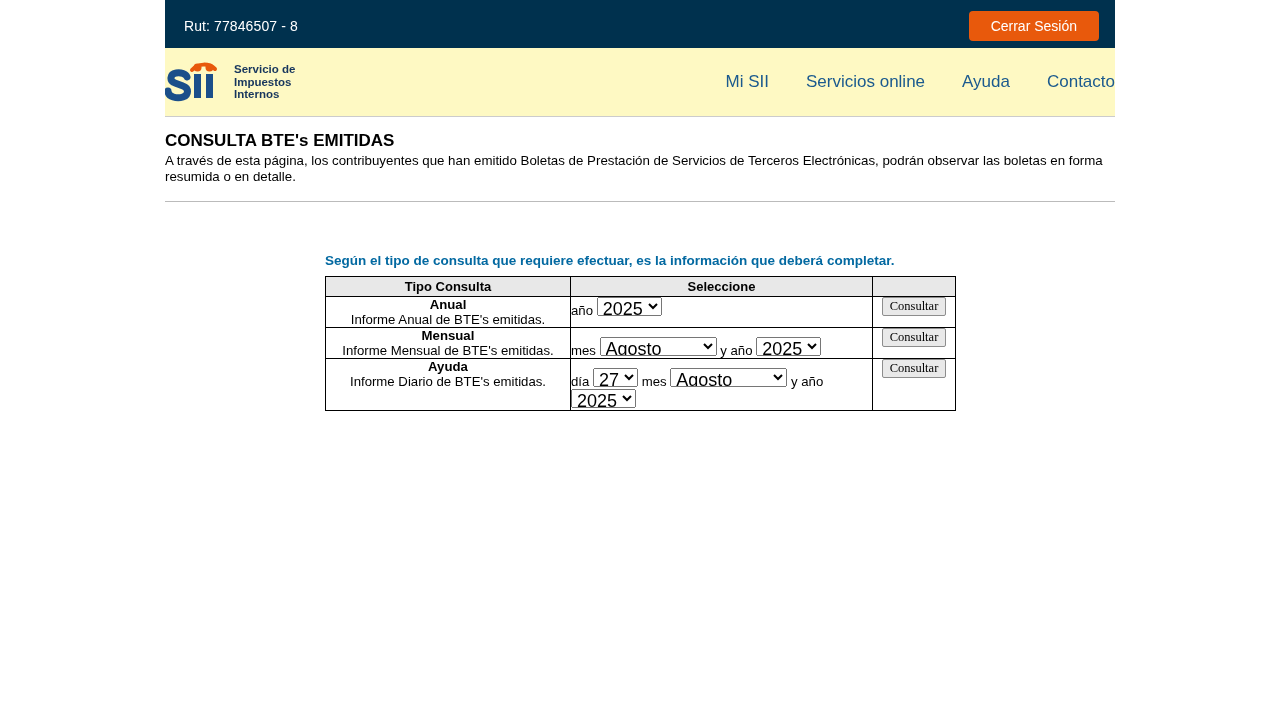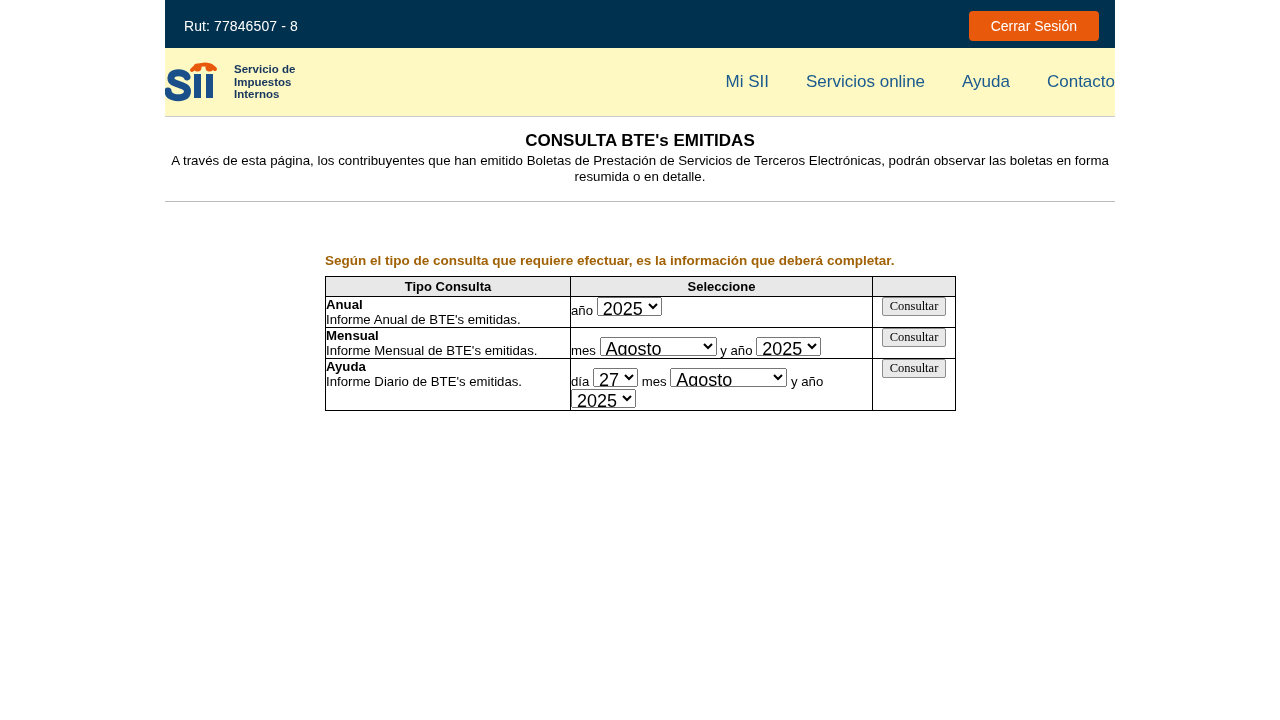--- a/index.html
+++ b/index.html
@@ -89,21 +89,20 @@
   .nav a {
     color: #1b5a8e;
     font-size: 17px;
     text-decoration: none;
     white-space: nowrap;
   }
 
   
   .title-block {
     padding-top: 14px;
-    text-align: center;
   }
   .page-title {
     font-size: 17px;
     font-weight: bold;
     color: #000000;
     margin: 0 0 2px 0;
   }
   .page-desc {
     font-size: 13.3px;
     line-height: 15.5px;
@@ -119,21 +118,21 @@
   
   .form-area {
     position: absolute;
     left: 325px;
     top: 253px;
     width: 630px;
   }
   .form-instructions {
     font-size: 13.5px;
     font-weight: bold;
-    color: #a16207;
+    color: #0369a1;
     line-height: 15px;
     text-align: justify;
     width: 630px;
     margin-bottom: 8px;
   }
   table.qtable {
     border-collapse: collapse;
     width: 630px;
     table-layout: fixed;
   }
@@ -143,21 +142,21 @@
     vertical-align: top;
   }
   table.qtable th {
     background: #e8e8e8;
     font-size: 13px;
     font-weight: bold;
     text-align: center;
     height: 19px;
     line-height: 19px;
   }
-  .cell-pad { padding: 3px 5px 4px 5px; }
+  .cell-pad { padding: 3px 5px 4px 5px; text-align: center; }
   .type-name { font-weight: bold; font-size: 13.2px; line-height: 15px; }
   .type-desc { font-size: 13.2px; line-height: 15px; }
   .sel-cell { padding: 5px 0 5px 3px; font-size: 13.2px; }
   .sel-cell.two { padding-top: 9px; }
   .sel-cell.three { padding-top: 9px; margin-left: 32px; }
   .btn-cell { text-align: center; padding: 8px 0 6px 0; }
   select {
     font-family: "Liberation Sans", sans-serif;
     font-size: 18px;
     padding: 0 1px;

